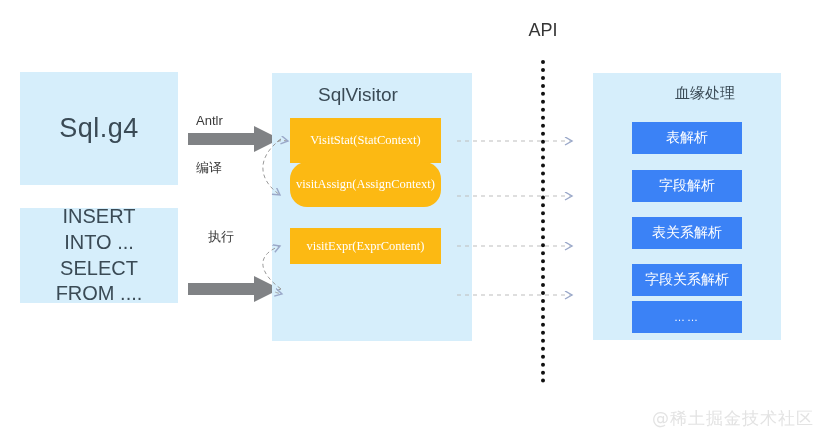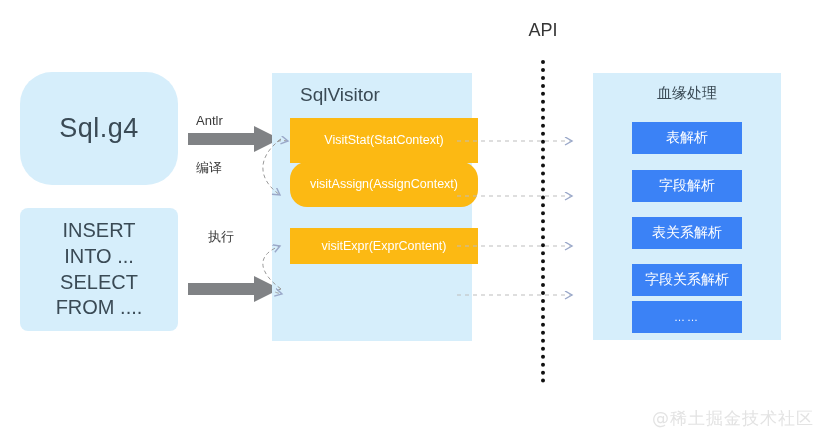--- a/index.html
+++ b/index.html
@@ -26,62 +26,62 @@
     align-items: center;
     justify-content: center;
     color: #3a4a55;
     text-align: center;
     line-height: 1.25;
   }
   #box-sqlg4 {
     left: 20px; top: 72px; width: 158px; height: 113px;
     font-size: 27px;
     letter-spacing: .5px;
-    border-radius: 32px;
   }
   #box-insert {
-    left: 20px; top: 208px; width: 158px; height: 123px;
+    left: 20px; top: 208px; width: 158px; height: 95px;
     font-size: 20px;
     white-space: pre-line;
     line-height: 1.28;
-    border-radius: 8px;
   }
 
   
   .panel {
     position: absolute;
     background: #d6eefb;
   }
   #panel-visitor { left: 272px; top: 73px; width: 200px; height: 268px; }
   #panel-lineage { left: 593px; top: 73px; width: 188px; height: 267px; }
 
   .panel-title {
     position: absolute;
     color: #3a4a55;
     font-size: 19px;
     white-space: nowrap;
+    margin-left: 18px;
   }
   #title-visitor { left: 300px; top: 84px; }
   #title-lineage { left: 632px; top: 84px; width: 110px; text-align: center; font-size: 15px; }
 
   
   .orange-box {
     position: absolute;
     left: 290px;
-    width: 188px;
+    width: 151px;
     background: #fcb913;
     color: #ffffff;
     font-size: 12.5px;
     display: flex;
     align-items: center;
     justify-content: center;
     text-align: center;
     line-height: 1.32;
     padding: 12px 6px;
     box-sizing: border-box;
+    font-family: Liberation Serif, serif;
   }
 
   
   .green-box {
     position: absolute;
     left: 632px;
     width: 110px;
     height: 32px;
     background: #3b82f6;
     color: #ffffff;

